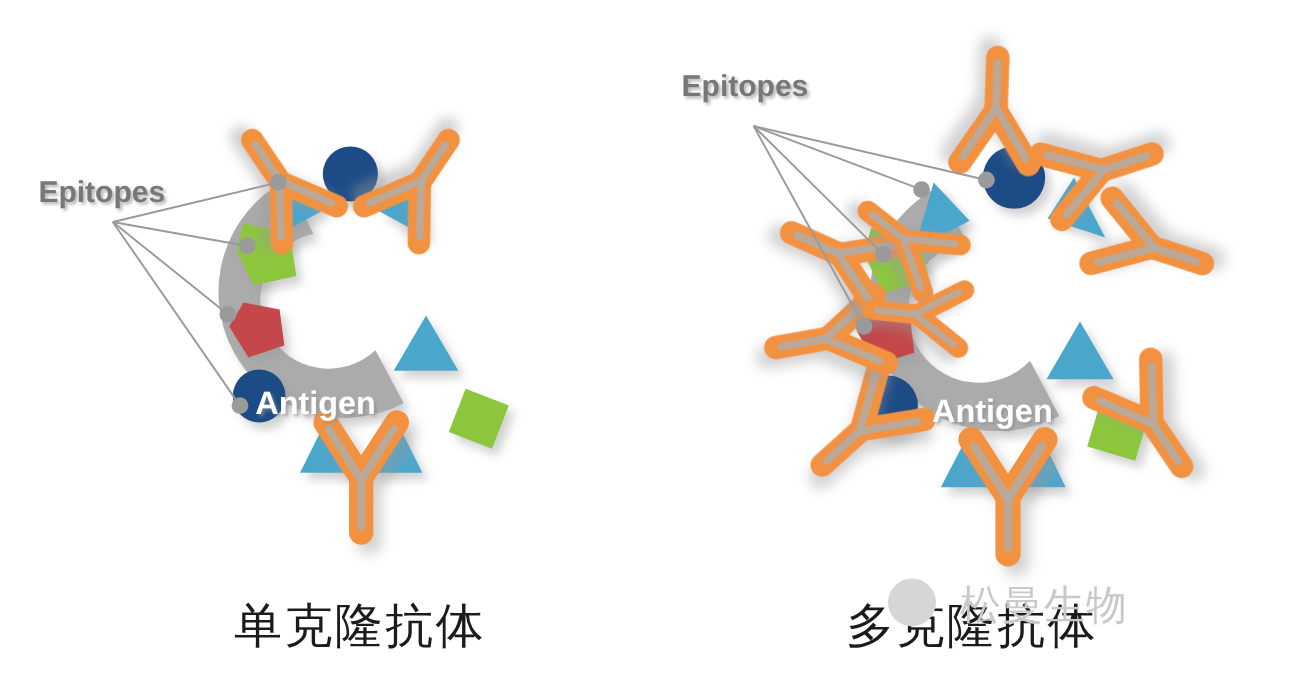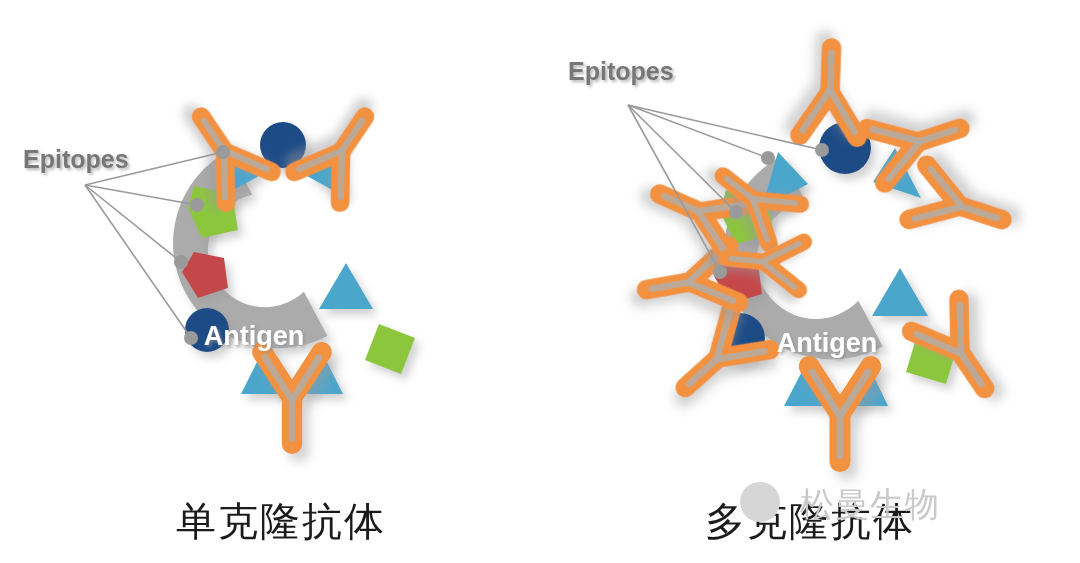--- a/index.html
+++ b/index.html
@@ -3,21 +3,21 @@
 <meta charset="utf-8">
 <style>
   html,body{margin:0;padding:0;}
   body{
     width:1080px;height:563px;background:#ffffff;
     font-family:"Liberation Sans","DejaVu Sans",sans-serif;
     overflow:hidden;position:relative;
   }
   #stage{position:absolute;inset:0;width:1080px;height:563px;}
   .panel{position:absolute;top:0;height:563px;}
-  #panel-mono{left:11px;width:540px;}
+  #panel-mono{left:0;width:540px;padding-left:20px;}
   #panel-poly{left:540px;width:540px;}
   svg{display:block;}
   .cap{
     position:absolute;bottom:14px;width:100%;text-align:center;
     font-size:40px;font-weight:400;color:#1b1b1b;letter-spacing:2px;
     font-family:"DejaVu Sans","Liberation Sans",sans-serif;
   }
   .watermark{
     position:absolute;left:740px;top:482px;width:330px;height:56px;
     display:flex;gap:20px;

